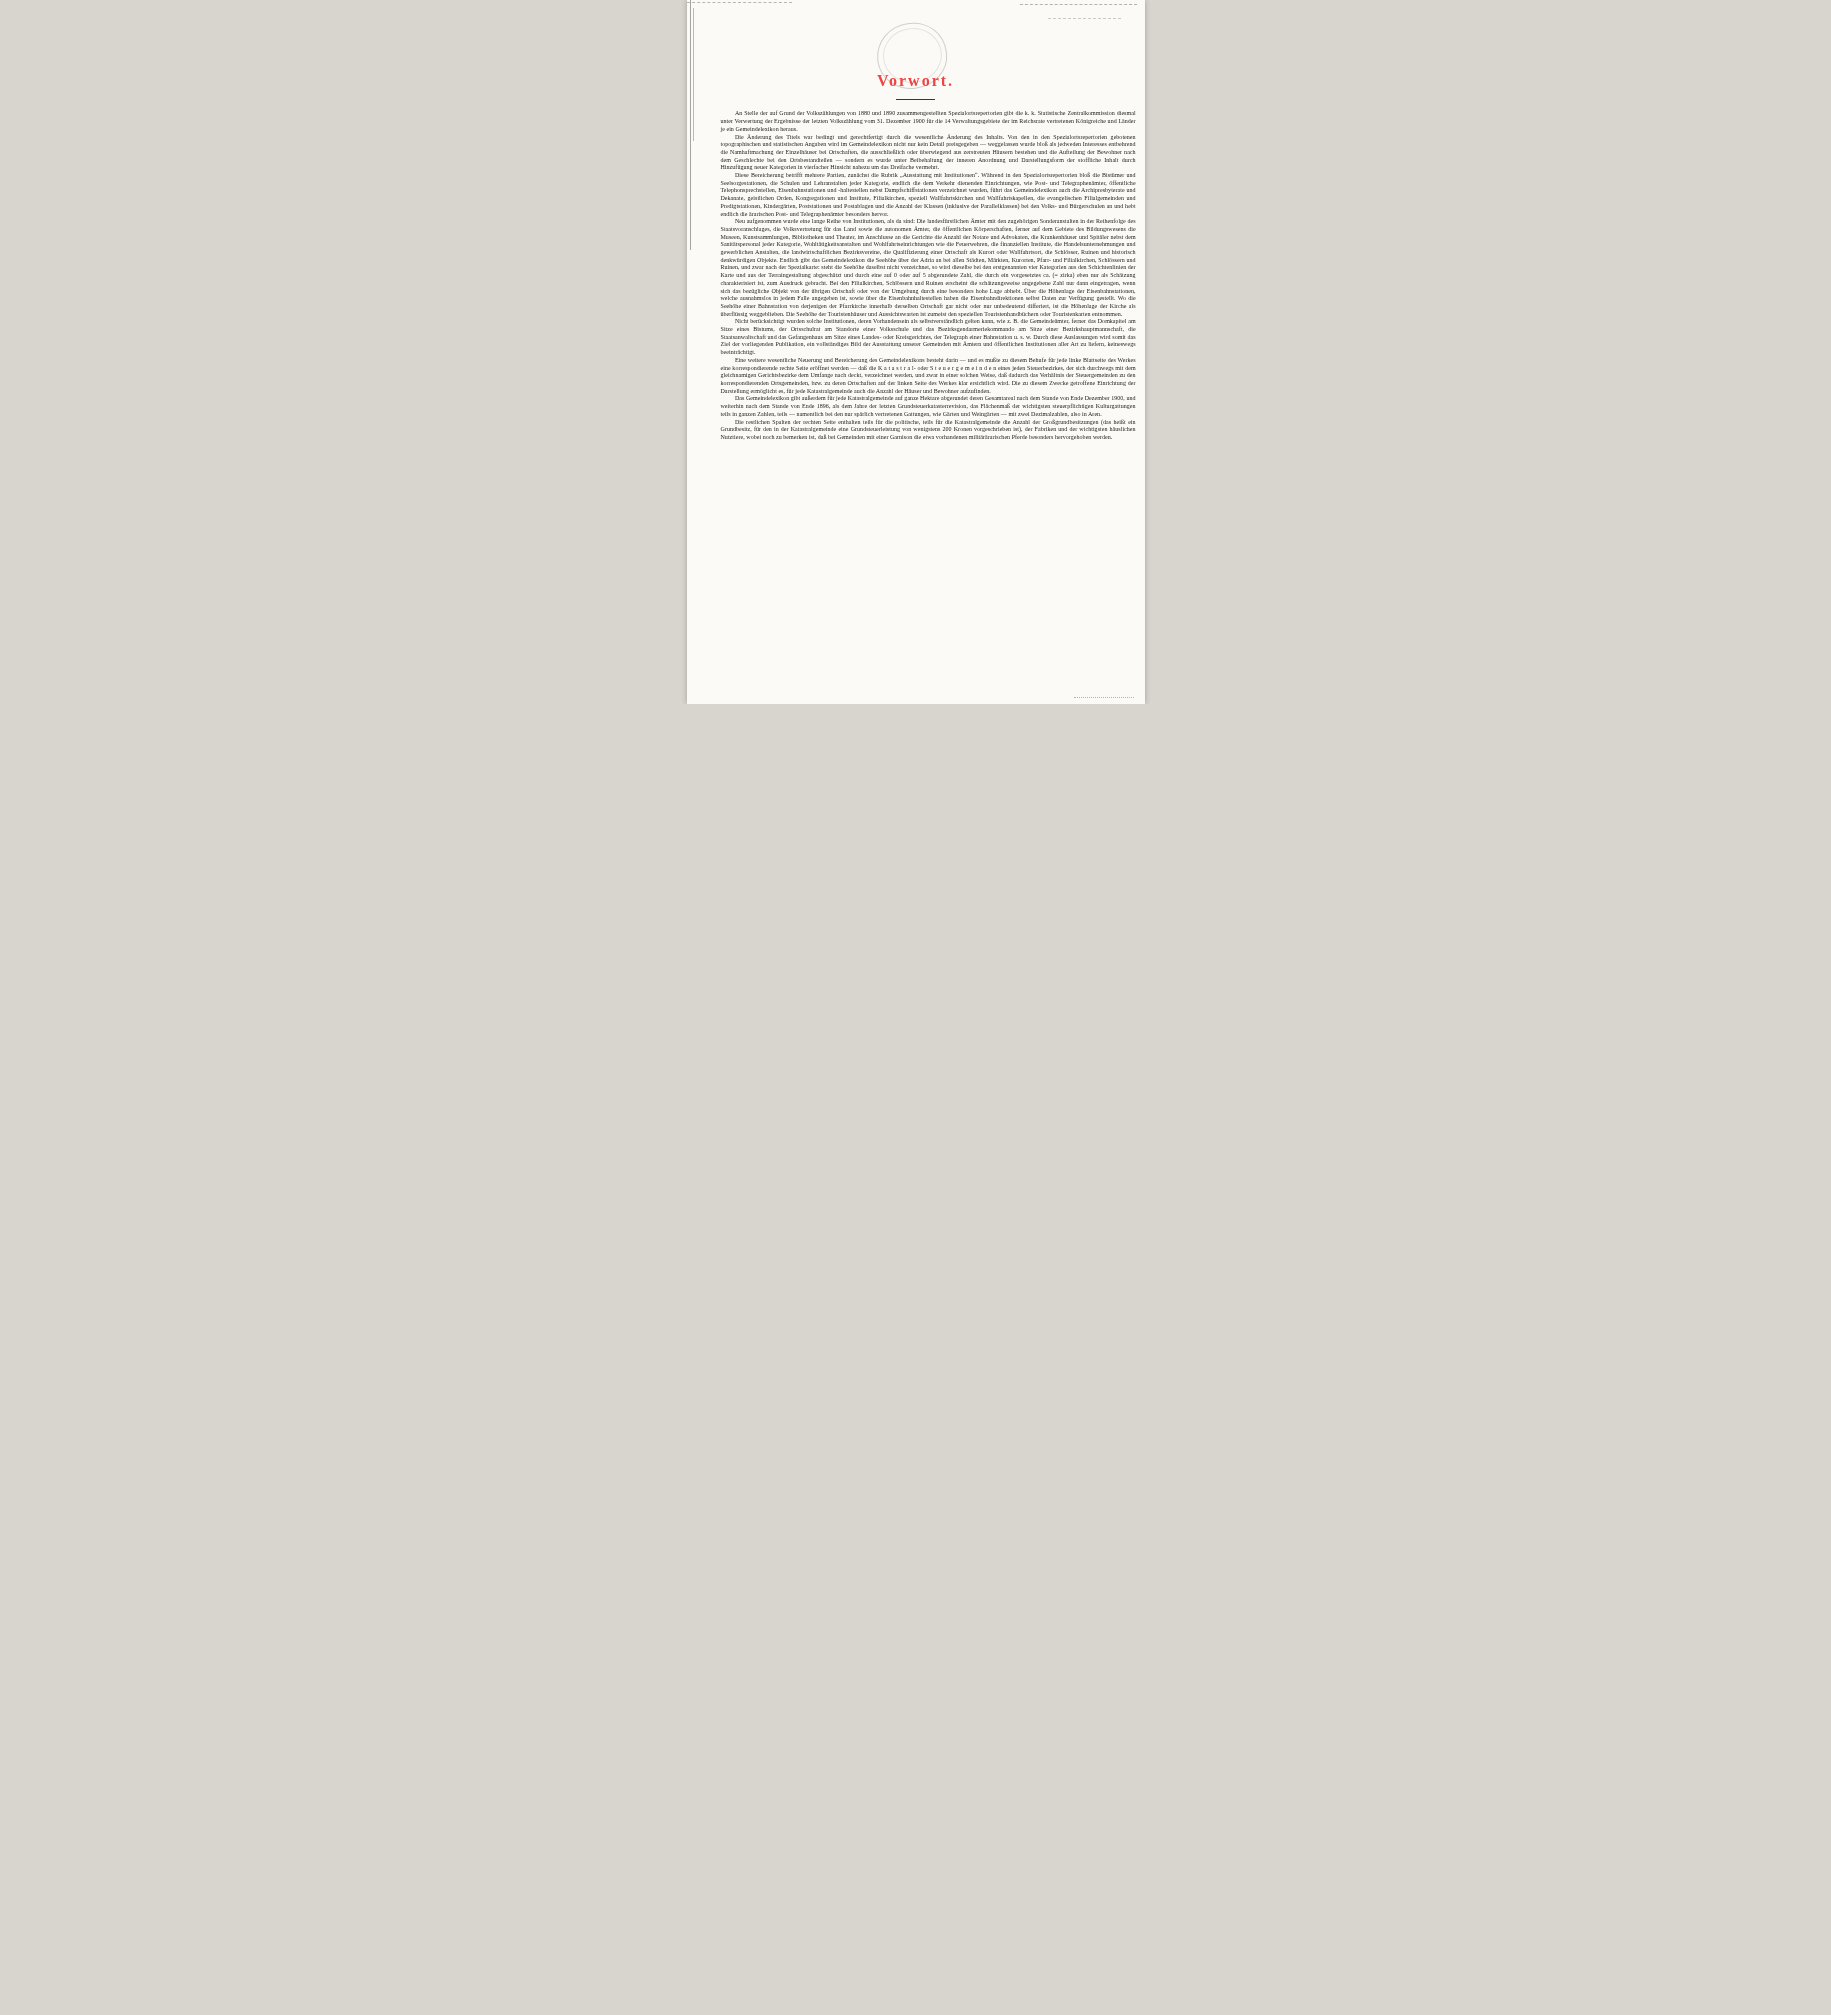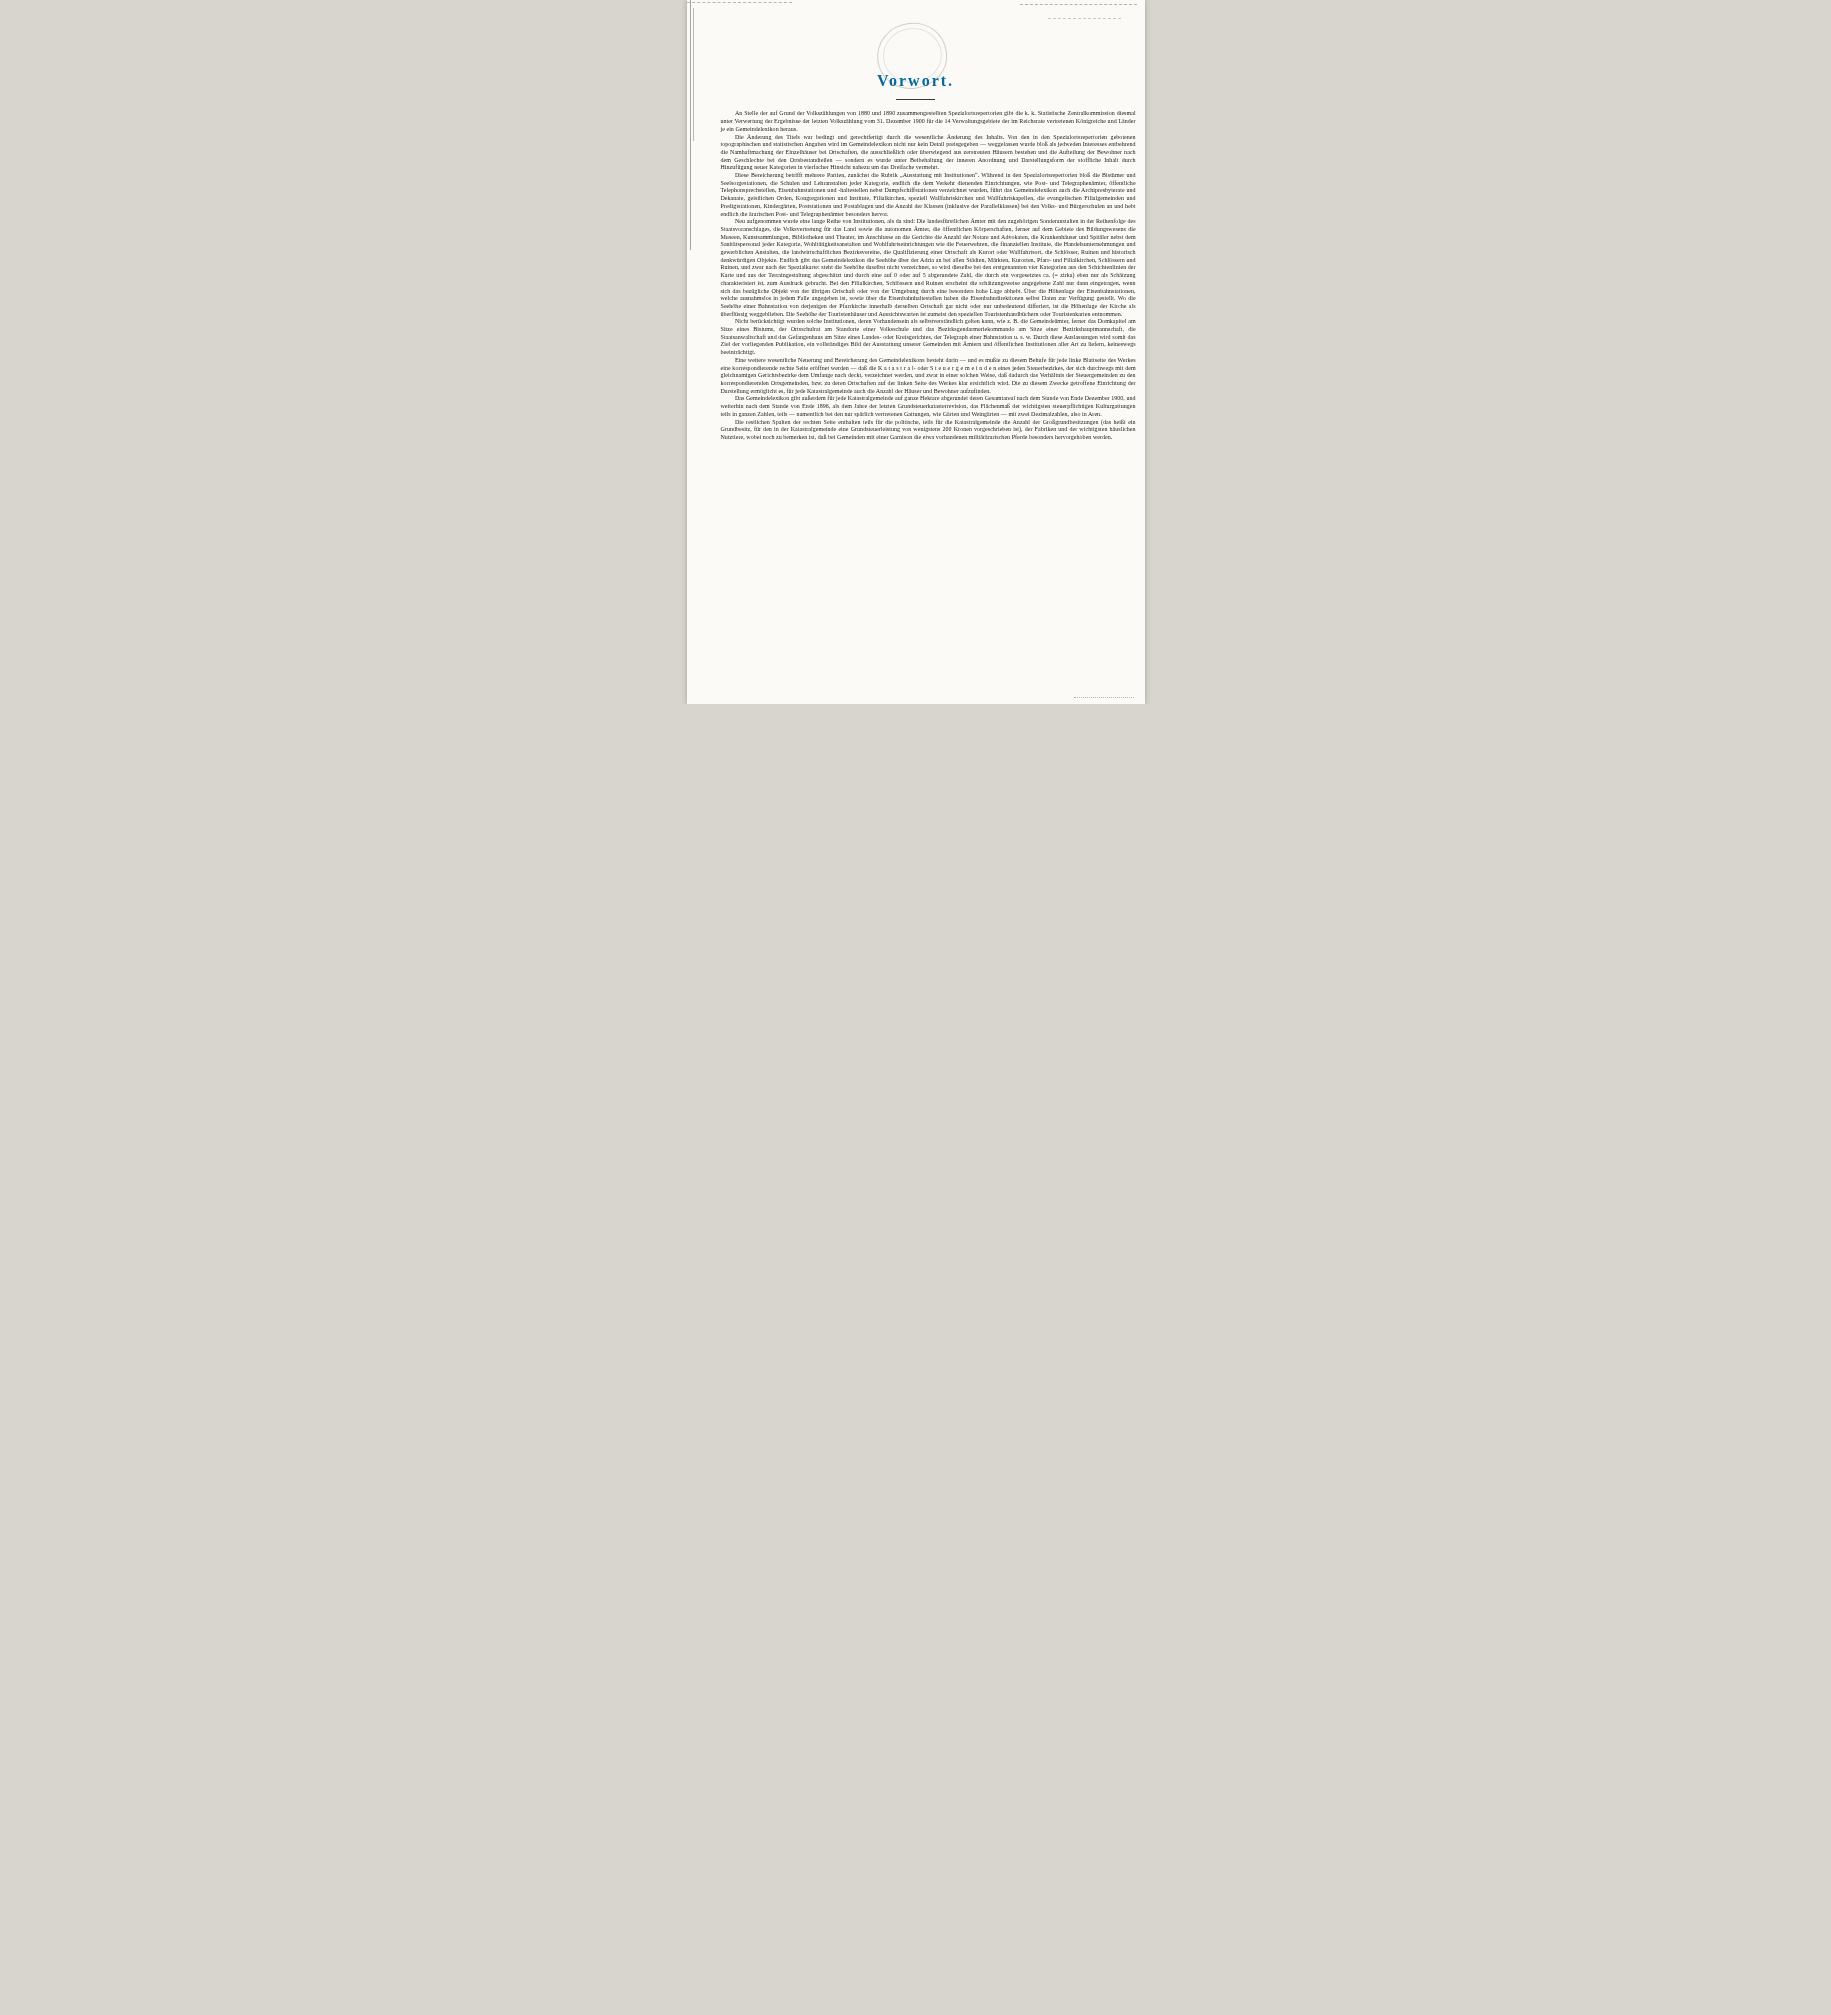--- a/index.html
+++ b/index.html
@@ -56,21 +56,21 @@
   }
   header.title-block {
     position: relative;
     padding-top: 72px;
     text-align: center;
   }
   .page-title {
     font-size: 16px;
     font-weight: bold;
     letter-spacing: 2px;
-    color: #0369a1;
+    color: #ef4444;
   }
   .title-rule {
     width: 39px;
     height: 0;
     border-top: 0.8px solid #3a3835;
     margin: 8.9px auto 0 auto;
   }
   main.body-text {
     padding: 10.5px 8.9px 16px 34px;
   }

